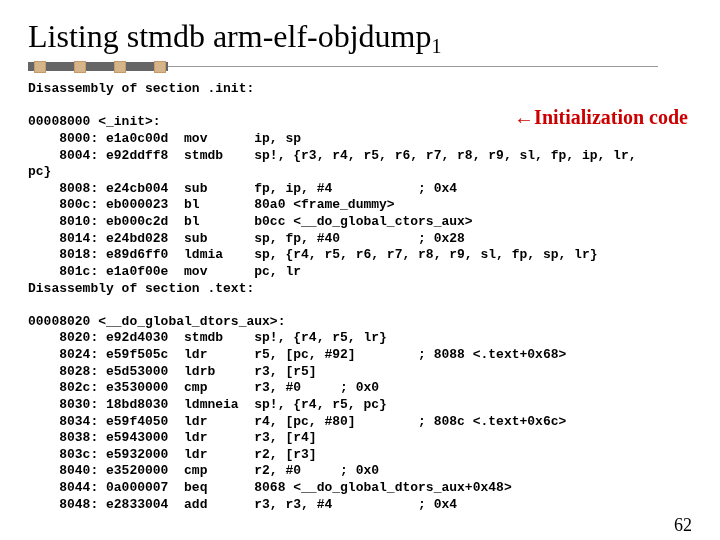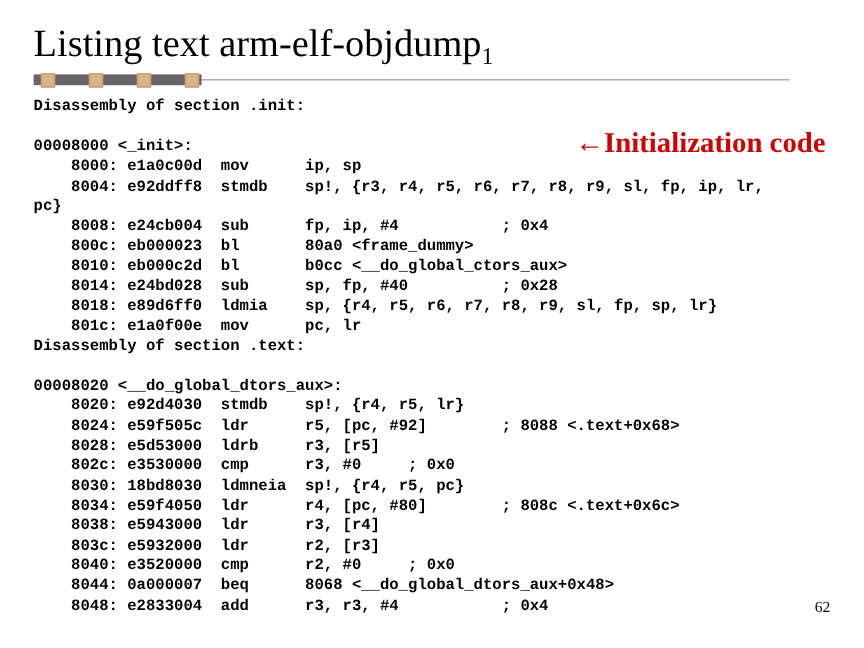--- a/index.html
+++ b/index.html
@@ -4,31 +4,31 @@
 <style>
   html,body{margin:0;padding:0;width:720px;height:540px;background:#fff;font-family:"Times New Roman",serif;color:#000}
   .slide{position:relative;width:720px;height:540px;box-sizing:border-box;padding:18px 28px 14px 28px}
   .title{font-size:32px;font-weight:400;margin:0 0 4px 0;font-family:"Times New Roman",serif}
   .sub{position:relative;top:6px;font-size:20px}
   .rule-wrap{position:relative;height:14px;margin-bottom:8px}
   .bar-dark{position:absolute;left:0;top:3px;width:140px;height:9px;background:#666}
   .bar-line{position:absolute;left:0;top:7px;width:630px;height:1px;background:#999}
   .sq{position:absolute;top:2px;width:10px;height:10px;border:1px solid #c49a6a;background:#d6b48a}
   .code{font-family:"Courier New",monospace;font-size:13px;font-weight:bold;white-space:pre;line-height:1.28;color:#000}
-  .ann{position:absolute;right:32px;top:106px;color:#cc0000;font-size:24px;font-weight:bold;font-family:"Times New Roman",serif}
+  .ann{position:absolute;right:32px;top:106px;color:#cc0000;font-size:20px;font-weight:bold;font-family:"Times New Roman",serif}
   .arrow{font-family:Arial,sans-serif}
-  .pagenum{position:absolute;right:28px;bottom:26px;font-size:13px;font-family:"Times New Roman",serif}
+  .pagenum{position:absolute;right:28px;bottom:4px;font-size:18px;font-family:"Times New Roman",serif}
 </style>
 </head>
 <body>
 
 <div class="slide">
 
   <h1 class="title">
-    <span>Listing text arm-elf-objdump</span><span class="sub">1</span>
+    <span>Listing stmdb arm-elf-objdump</span><span class="sub">1</span>
   </h1>
 
   <div class="rule-wrap">
     <div class="bar-line"></div>
     <div class="bar-dark"></div>
     <div class="sq" style="left:6px"></div>
     <div class="sq" style="left:46px"></div>
     <div class="sq" style="left:86px"></div>
     <div class="sq" style="left:126px"></div>
   </div>

